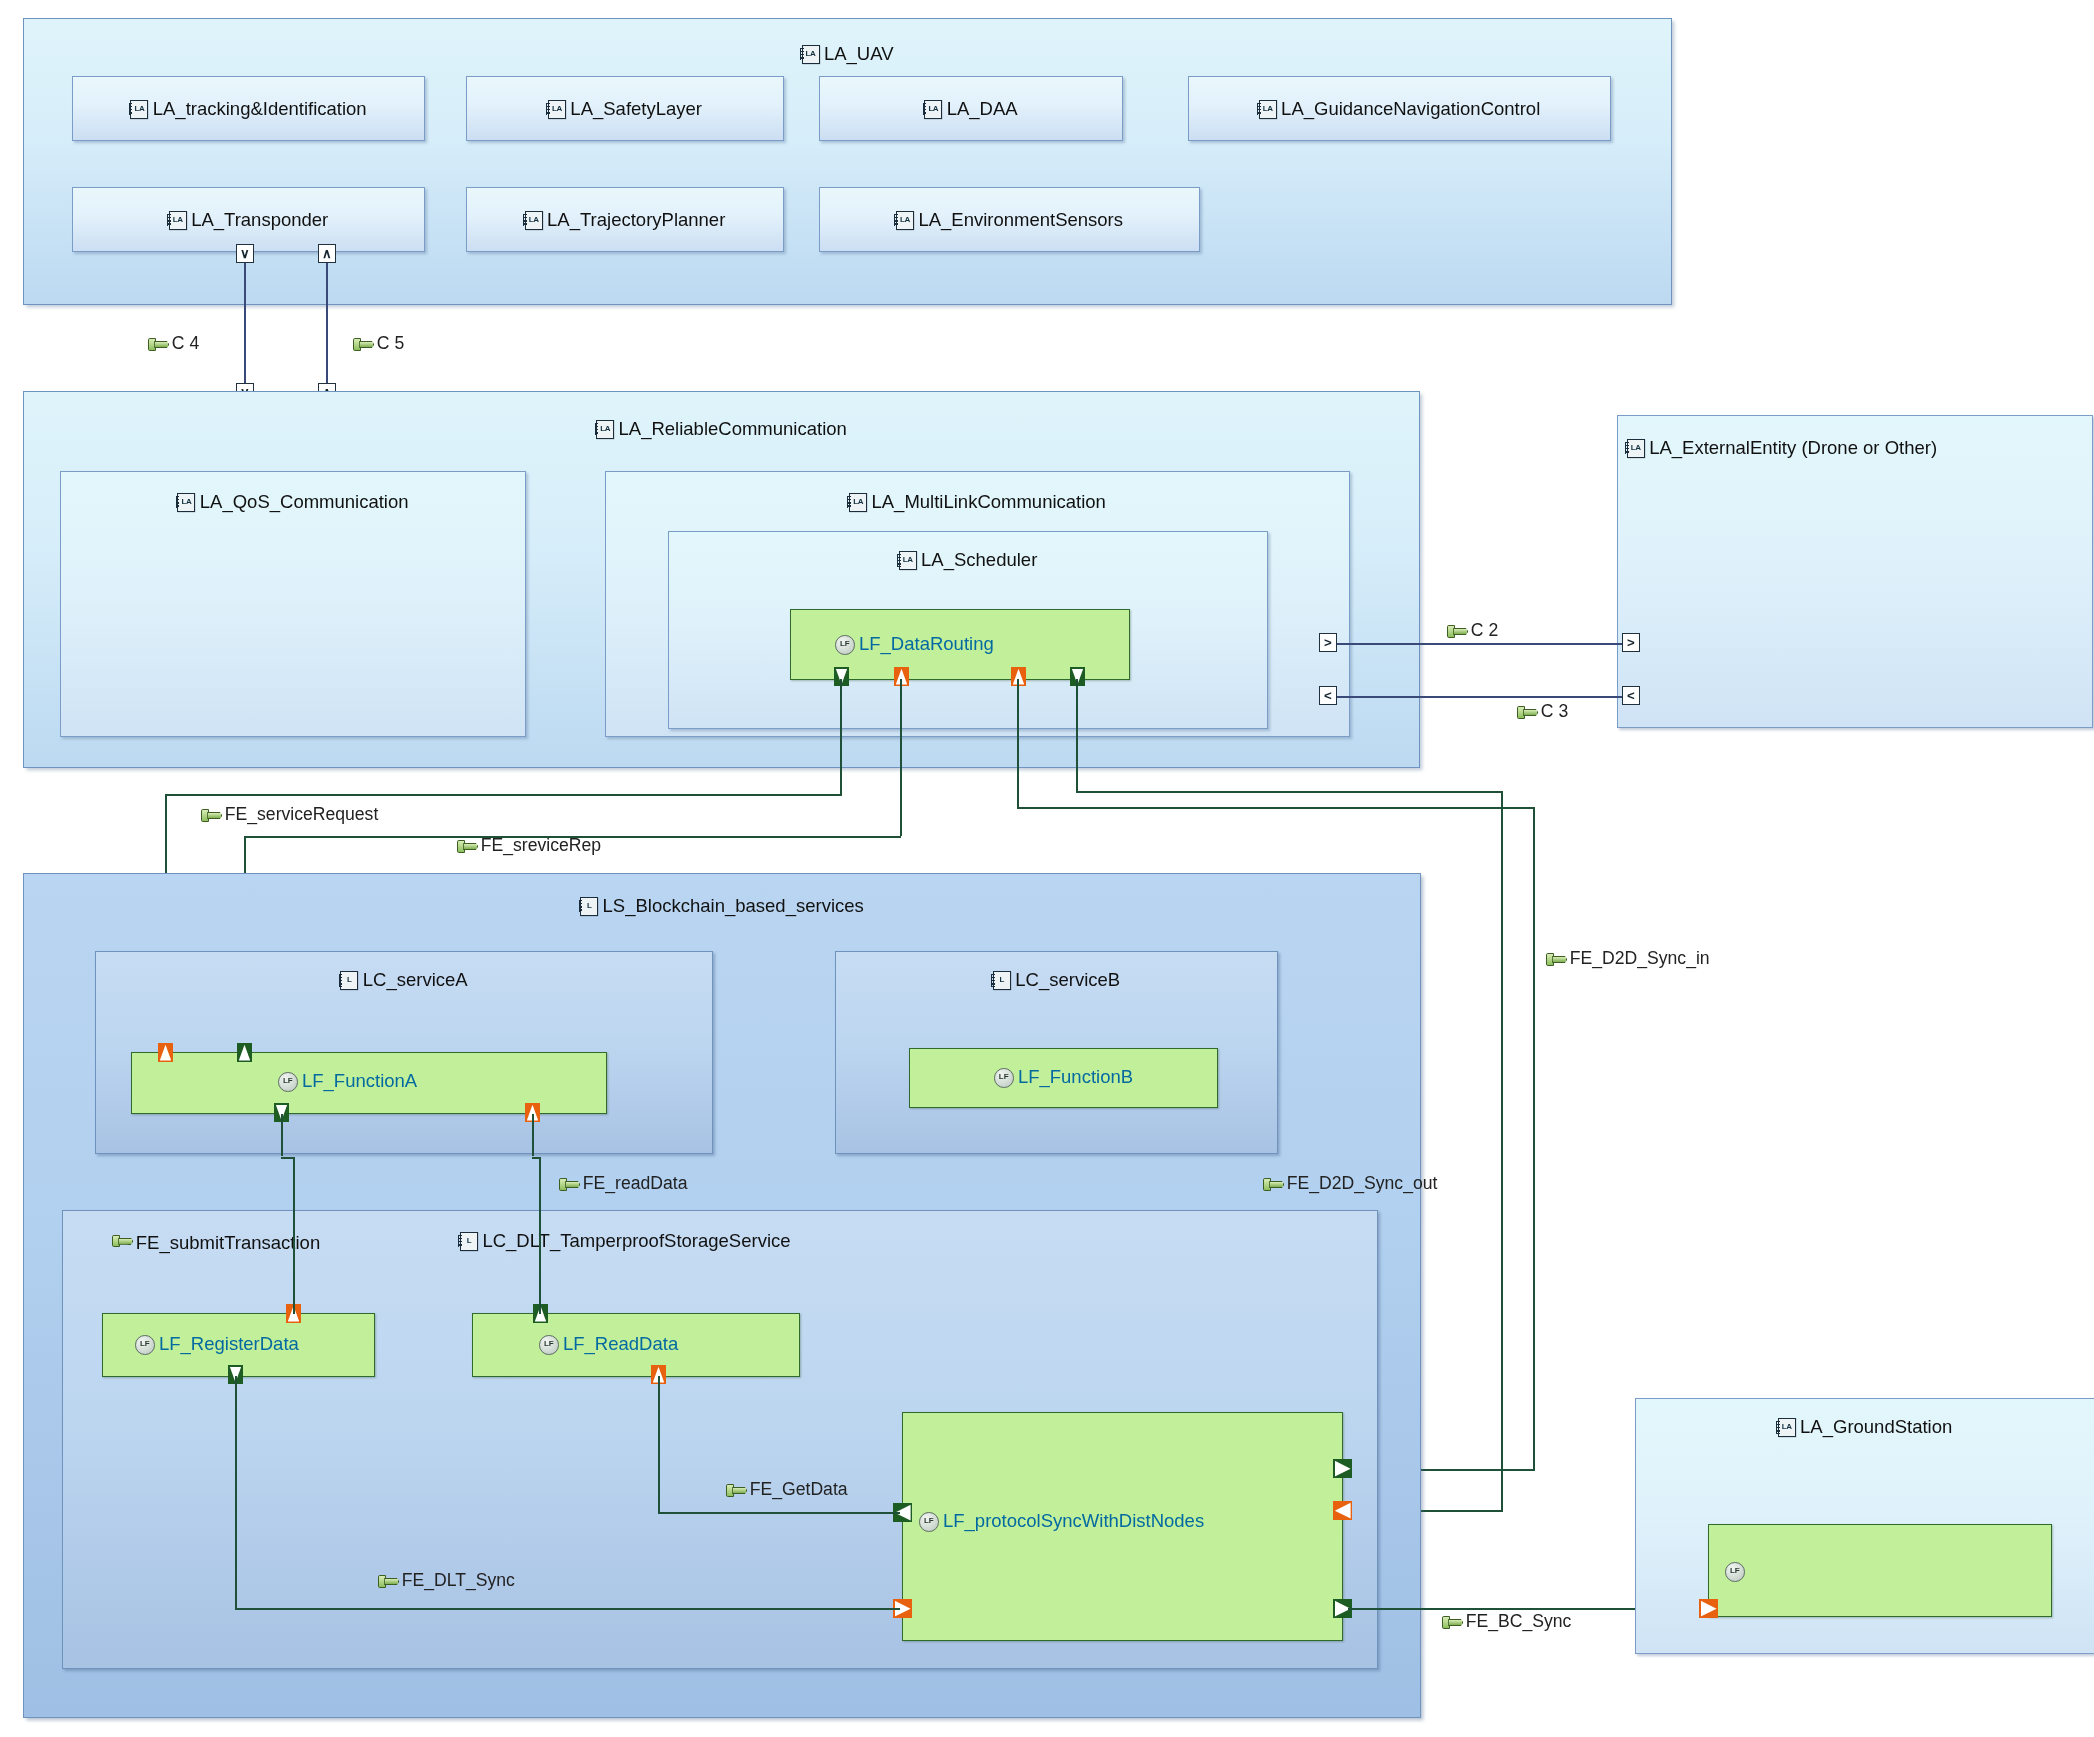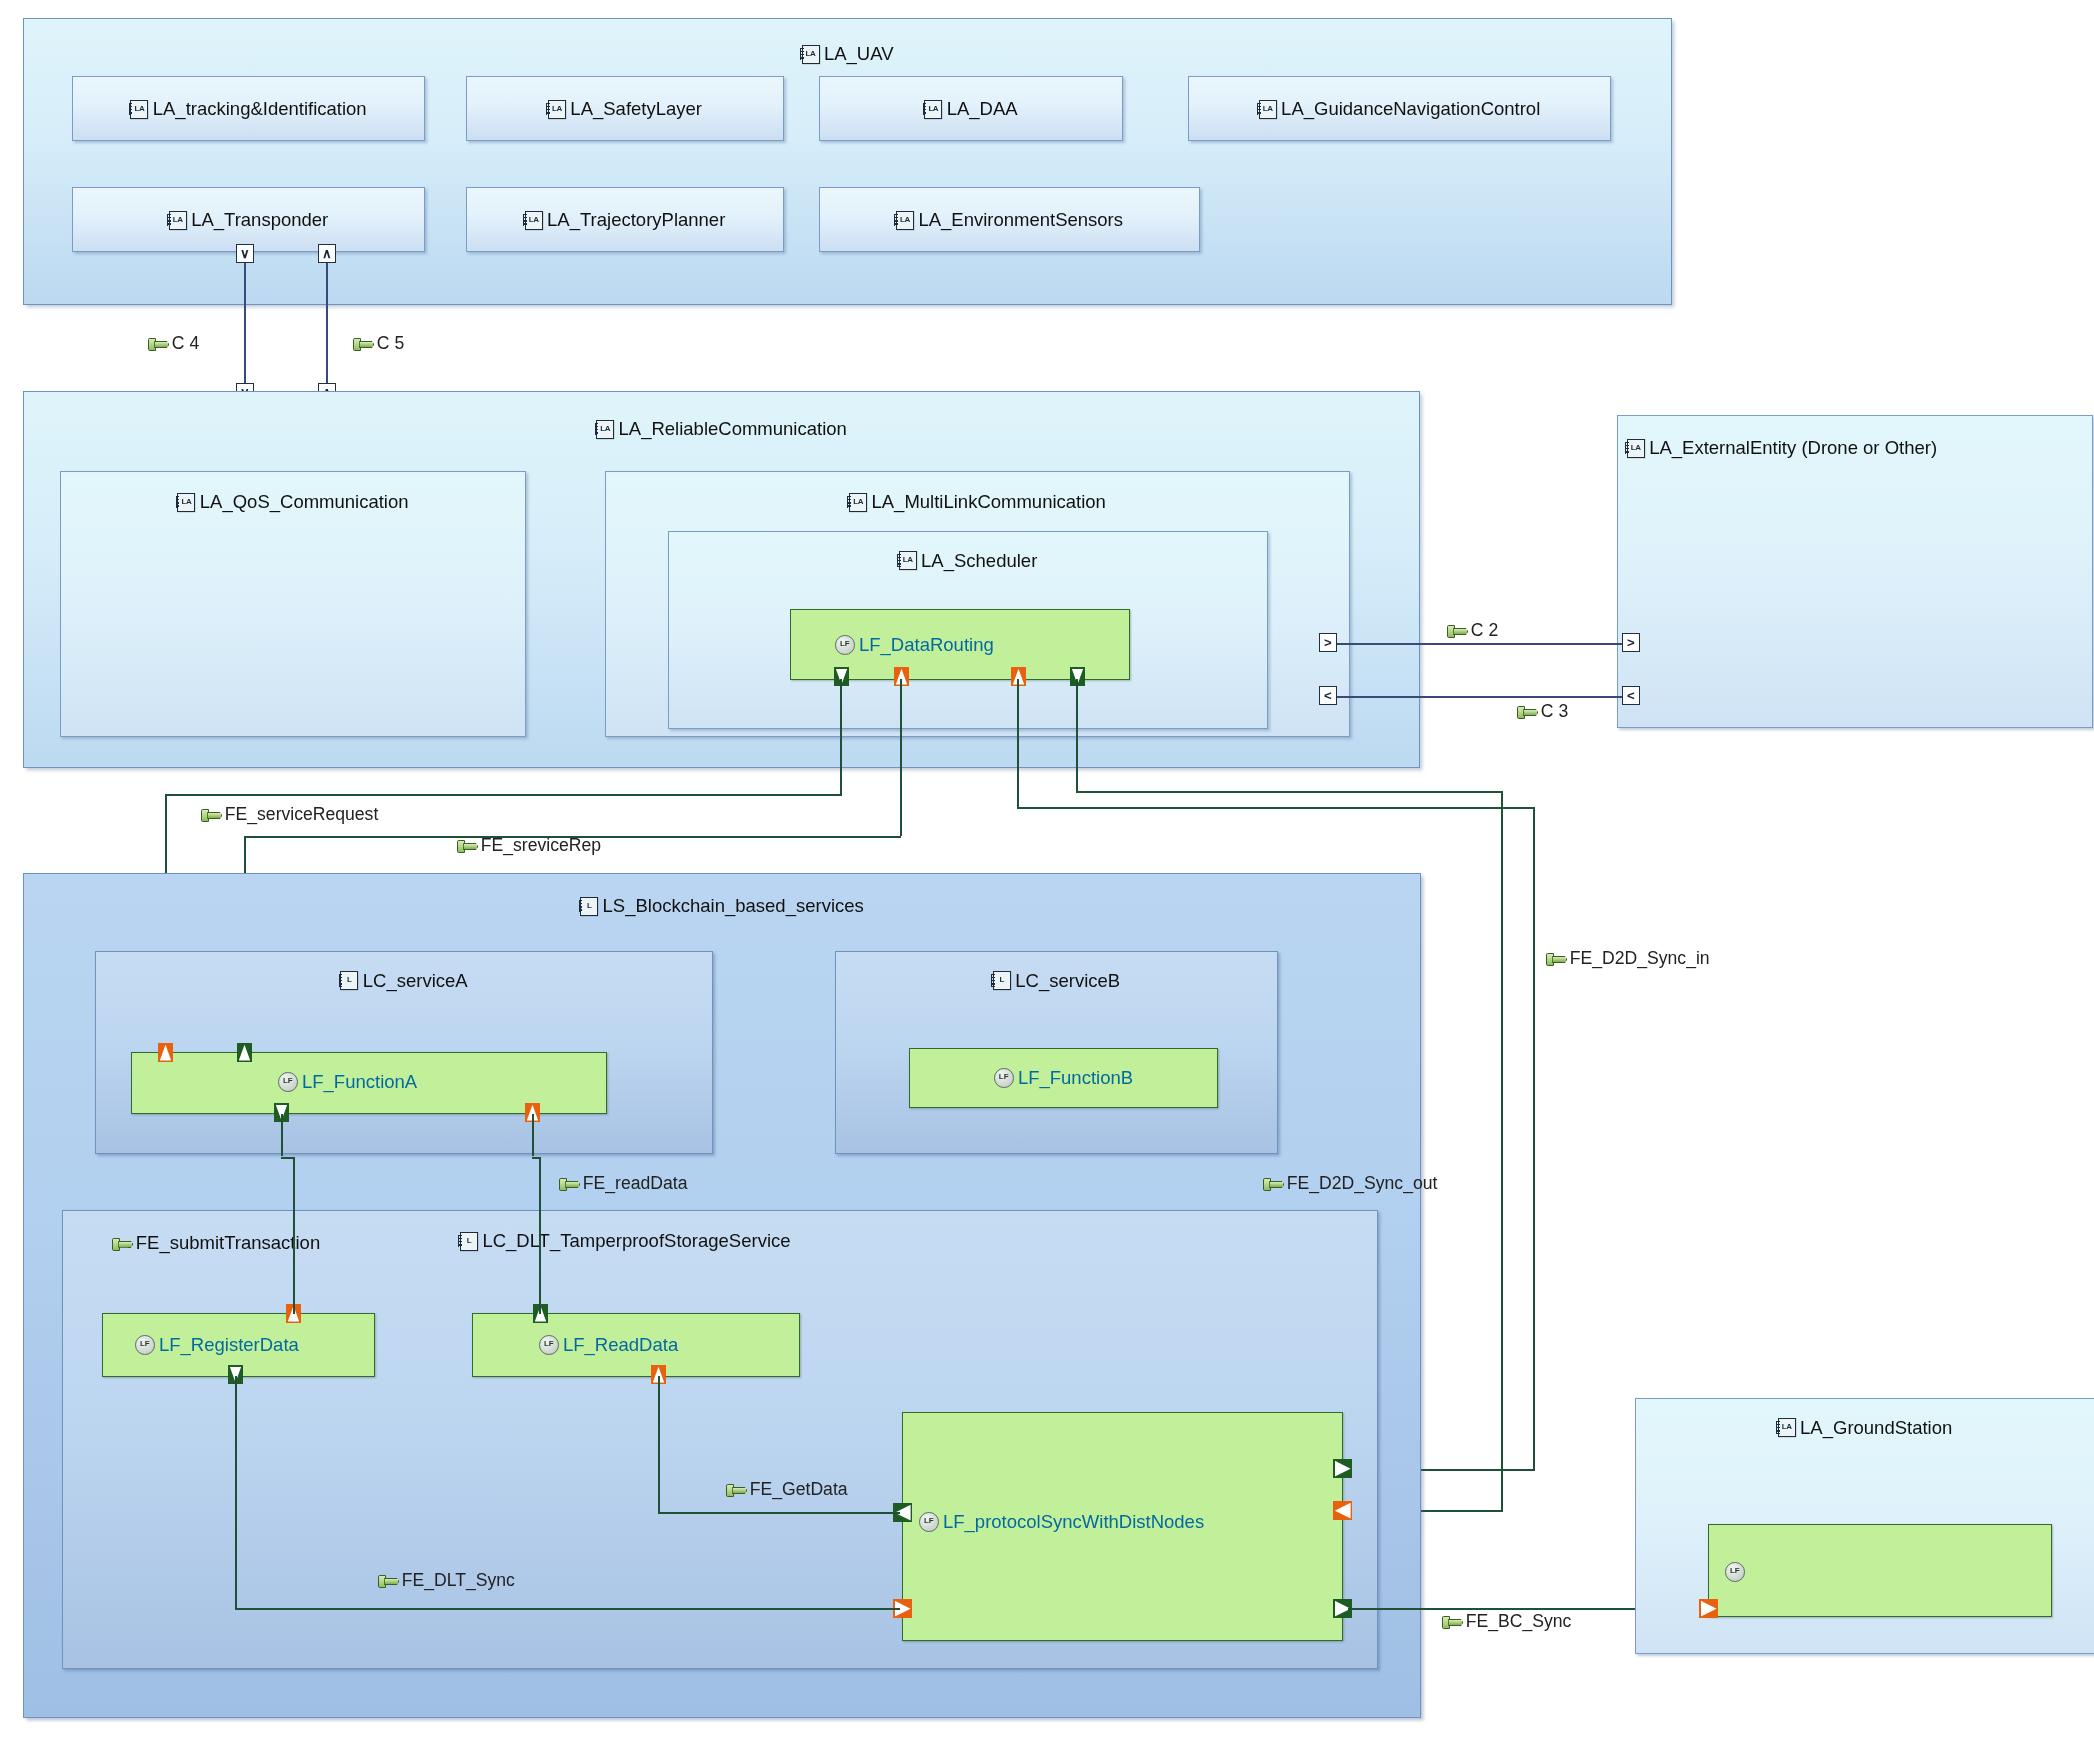--- a/index.html
+++ b/index.html
@@ -38,21 +38,21 @@
   }
   
   .lf{
     border:0.9px solid #2f6b2c;
     background:#c2f09a;
     box-shadow:0.9px 0.9px 1.8px rgba(60,90,60,.35);
   }
 
   
   .lbl{
-    position:absolute;display:flex;align-items:center;gap:4.4px;
+    position:absolute;display:flex;align-items:flex-start;gap:4.4px;
     font-size:18.5px;color:#111;white-space:nowrap;line-height:1;
   }
   .lbl.center{left:0;right:0;justify-content:center;}
   .lbl-green{color:#0369a1;}
 
   
   .ico{display:inline-block;vertical-align:middle;flex:0 0 auto;}
   .ico-la,.ico-l{
     width:16px;height:17px;border:1.2px solid #1b2c3a;background:#eef3f6;
     position:relative;font-size:8px;font-weight:bold;color:#10303f;

